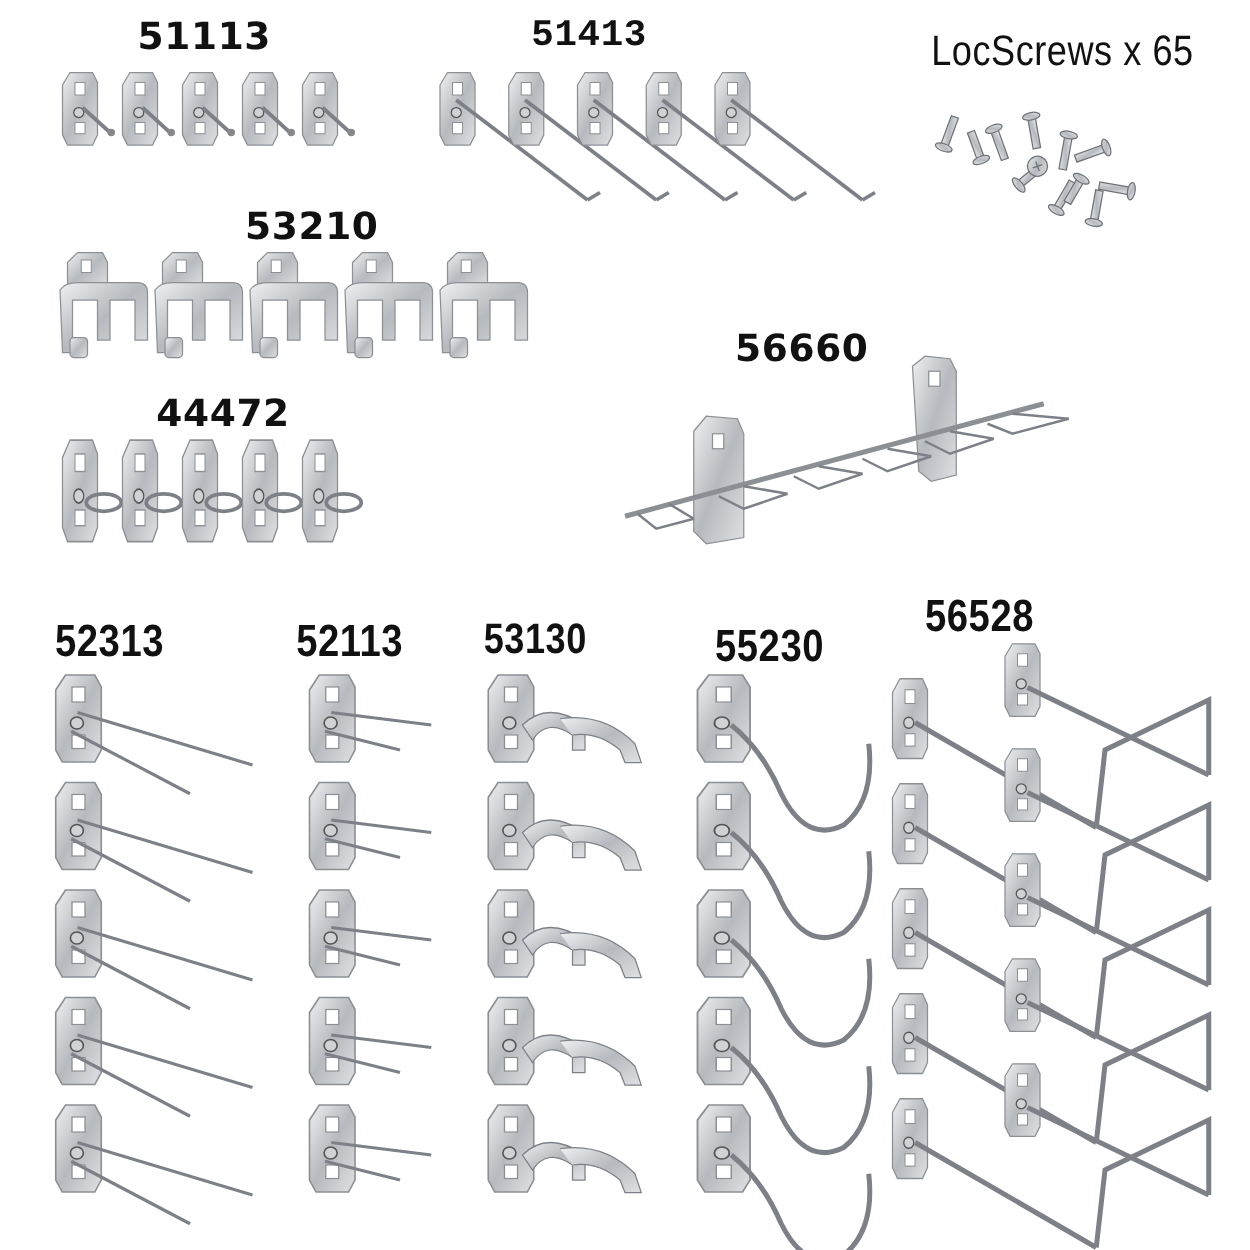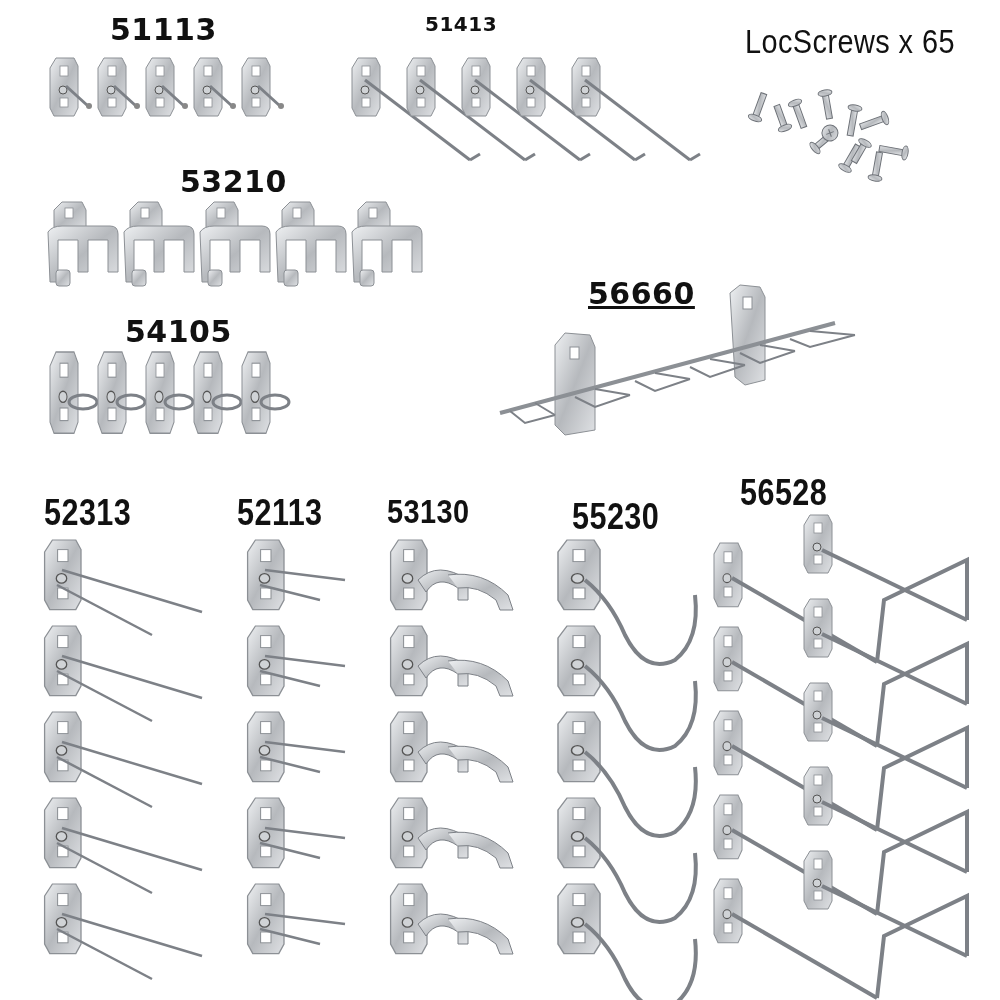--- a/index.html
+++ b/index.html
@@ -52,21 +52,21 @@
         <circle cx="41" cy="48" r="3" fill="#888"></circle>
       </g>
     <g transform="translate(192,0)">
         <use href="#plate"></use>
         <line x1="18" y1="28" x2="40" y2="48" stroke="#7d8187" stroke-width="3"></line>
         <circle cx="41" cy="48" r="3" fill="#888"></circle>
       </g>
   </svg>
 </div>
 
-<div class="label" style="left:425px;top:12px;font-size:20px;">51413</div>
+<div class="label" style="left:425px;top:12px;font-size:30px;font-family:Liberation Mono, monospace;">51413</div>
 <div class="group" style="left:350px;top:58px;">
   <svg width="350" height="110">
     <g>
         <use href="#plate"></use>
         <line x1="15" y1="22" x2="120" y2="102" stroke="#7d8187" stroke-width="3"></line>
         <line x1="120" y1="102" x2="130" y2="96" stroke="#7d8187" stroke-width="3"></line>
       </g>
     <g transform="translate(55,0)">
         <use href="#plate"></use>
         <line x1="15" y1="22" x2="120" y2="102" stroke="#7d8187" stroke-width="3"></line>
@@ -140,37 +140,37 @@
           <line x1="0" y1="-4" x2="0" y2="4"></line>
         </g>
       <g transform="translate(120,65) rotate(120)">
           <rect x="0" y="-3" width="22" height="6"></rect>
           <ellipse cx="0" cy="0" rx="3" ry="7"></ellipse>
         </g>
     </g>
   </svg>
 </div>
 
-<div class="label" style="left:180px;top:164px;font-size:30px;">53210</div>
+<div class="label" style="left:196px;top:164px;font-size:30px;">53210</div>
 <div class="group" style="left:48px;top:200px;">
   <svg width="380" height="95">
     <g id="clip53">
         <path d="M6,10 L14,2 L34,2 L38,10 L38,30 L6,30 Z" fill="url(#metal)" stroke="#8c9095"></path>
         <rect x="17" y="8" width="8" height="10" fill="#fff" stroke="#8c9095" stroke-width="0.8"></rect>
       <path d="M0,32 Q4,26 14,26 L62,26 Q70,26 70,34 L70,72 L60,72 L60,40 L40,40 L40,72 L30,72 L30,40 L10,40 L10,82 L2,82 Z" fill="url(#metal)" stroke="#8c9095"></path>
       <rect x="8" y="70" width="14" height="16" rx="3" fill="url(#metal)" stroke="#8c9095"></rect>
       </g>
     <use href="#clip53" x="76"></use>
       <use href="#clip53" x="152"></use>
       <use href="#clip53" x="228"></use>
       <use href="#clip53" x="304"></use>
   </svg>
 </div>
 
-<div class="label" style="left:588px;top:276px;font-size:30px;text-decoration:underline;">56660</div>
+<div class="label" style="left:588px;top:262px;font-size:30px;">56660</div>
 <div class="group" style="left:495px;top:285px;">
   <svg width="370" height="155">
     <path d="M60,60 L70,48 L95,50 L100,62 L100,145 L70,150 L60,140 Z" fill="url(#metal)" stroke="#8c9095"></path>
     <rect x="75" y="62" width="9" height="12" fill="#fff" stroke="#8c9095"></rect>
     <path d="M235,8 L245,0 L265,2 L270,12 L270,95 L250,100 L240,92 Z" fill="url(#metal)" stroke="#8c9095"></path>
     <rect x="248" y="12" width="9" height="12" fill="#fff" stroke="#8c9095"></rect>
     <line x1="5" y1="128" x2="340" y2="38" stroke="#8c9095" stroke-width="4"></line>
     <g stroke="#7d8187" stroke-width="2" fill="none">
       <path d="M15,126 L30,138 L60,130"></path>
         <path d="M40,118 L60,130"></path>
@@ -181,21 +181,21 @@
       <path d="M195,82 L215,92 L250,80"></path>
         <path d="M215,74 L250,80"></path>
       <path d="M245,68 L265,78 L300,66"></path>
         <path d="M265,60 L300,66"></path>
       <path d="M295,54 L315,62 L360,50"></path>
         <path d="M315,46 L360,50"></path>
     </g>
   </svg>
 </div>
 
-<div class="label" style="left:125px;top:314px;font-size:30px;">54105</div>
+<div class="label" style="left:125px;top:314px;font-size:30px;">44472</div>
 <div class="group" style="left:48px;top:352px;">
   <svg width="260" height="90">
     <g id="ring54">
         <use href="#plate" transform="scale(1,1.4)"></use>
         <ellipse cx="35" cy="50" rx="14" ry="7" fill="none" stroke="#7d8187" stroke-width="3"></ellipse>
       </g>
     <use href="#ring54" x="48"></use>
       <use href="#ring54" x="96"></use>
       <use href="#ring54" x="144"></use>
       <use href="#ring54" x="192"></use>

